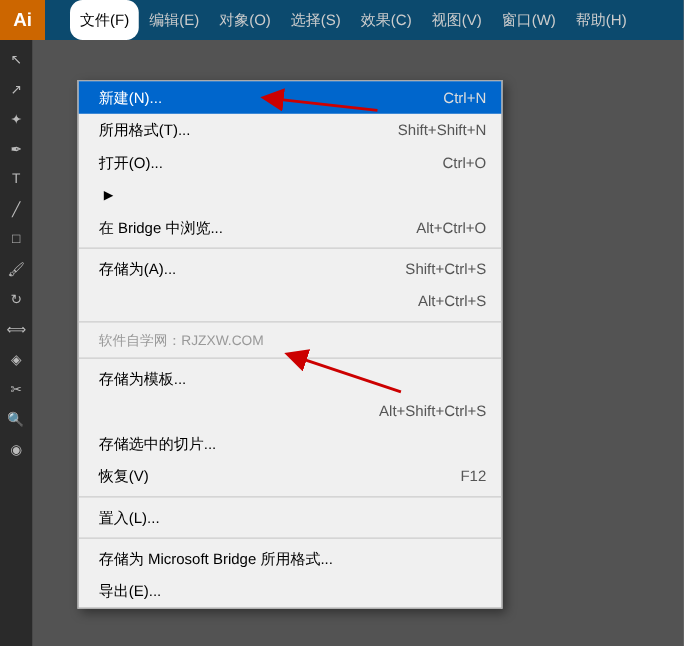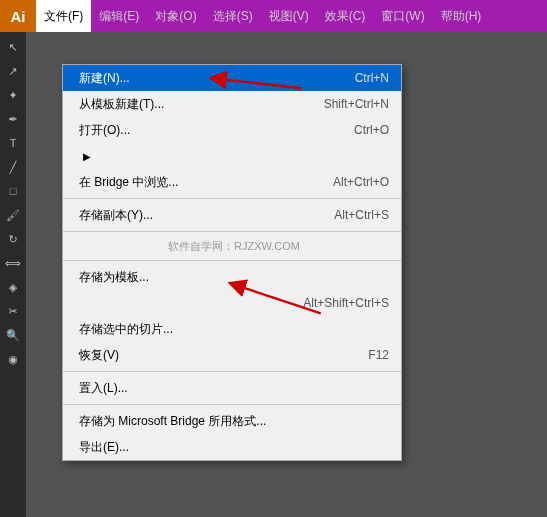--- a/index.html
+++ b/index.html
@@ -10,23 +10,24 @@
       font-family: "Microsoft YaHei", "SimHei", Arial, sans-serif;
       font-size: 12px;
       overflow: hidden;
       position: relative;
     }
 
     
     .title-bar {
       width: 100%;
       height: 32px;
-      background: #a21caf;
+      background: #0c4a6e;
       display: flex;
       position: relative;
+      gap: 20px;
     }
     .ai-logo {
       width: 36px;
       height: 32px;
       background: #cc6600;
       display: flex;
       align-items: center;
       justify-content: center;
       color: #fff;
       font-size: 15px;
@@ -48,20 +49,21 @@
       white-space: nowrap;
       font-size: 12px;
     }
     .menu-item:hover, .menu-item.active {
       background: #444;
       color: #fff;
     }
     .menu-item.active {
       background: #fff;
       color: #000;
+      border-radius: 10px;
     }
 
     
     .main-area {
       display: flex;
       width: 100%;
       height: calc(517px - 32px);
     }
 
     
@@ -155,39 +157,38 @@
       z-index: 200;
     }
 
     
     .watermark-row {
       display: flex;
       align-items: center;
       height: 22px;
       padding: 0 12px 0 16px;
       cursor: default;
-      justify-content: center;
     }
     .watermark-text {
       font-size: 11px;
       color: #999;
     }
   </style>
 </head>
 <body>
 
 <div class="title-bar">
   <div class="ai-logo">Ai</div>
   <div class="menu-bar">
     <div class="menu-item active">文件(F)</div>
     <div class="menu-item">编辑(E)</div>
     <div class="menu-item">对象(O)</div>
     <div class="menu-item">选择(S)</div>
+    <div class="menu-item">效果(C)</div>
     <div class="menu-item">视图(V)</div>
-    <div class="menu-item">效果(C)</div>
     <div class="menu-item">窗口(W)</div>
     <div class="menu-item">帮助(H)</div>
   </div>
 </div>
 
 <div class="main-area">
 
   <div class="left-toolbar">
     <div class="tool-btn">↖</div>
     <div class="tool-btn">↗</div>
@@ -208,45 +209,48 @@
   <div class="canvas-area">
 
     <div class="dropdown-menu">
 
       <div class="menu-row highlighted">
         <span class="menu-label">新建(N)...</span>
         <span class="menu-shortcut">Ctrl+N</span>
       </div>
 
       <div class="menu-row">
-        <span class="menu-label">从模板新建(T)...</span>
-        <span class="menu-shortcut">Shift+Ctrl+N</span>
+        <span class="menu-label">所用格式(T)...</span>
+        <span class="menu-shortcut">Shift+Shift+N</span>
       </div>
 
       <div class="menu-row">
         <span class="menu-label">打开(O)...</span>
         <span class="menu-shortcut">Ctrl+O</span>
       </div>
 
       <div class="menu-row">
         <span class="menu-arrow">▶</span>
       </div>
 
       <div class="menu-row">
         <span class="menu-label">在 Bridge 中浏览...</span>
         <span class="menu-shortcut">Alt+Ctrl+O</span>
       </div>
 
       <div class="menu-row separator"></div>
 
 
 
-
-      <div class="menu-row">
-        <span class="menu-label">存储副本(Y)...</span>
+      <div class="menu-row">
+        <span class="menu-label">存储为(A)...</span>
+        <span class="menu-shortcut">Shift+Ctrl+S</span>
+      </div>
+
+      <div class="menu-row">
         <span class="menu-shortcut">Alt+Ctrl+S</span>
       </div>
 
       <div class="menu-row separator"></div>
 
       <div class="watermark-row">
         <span class="watermark-text">软件自学网：RJZXW.COM</span>
       </div>
 
       <div class="menu-row separator"></div>

